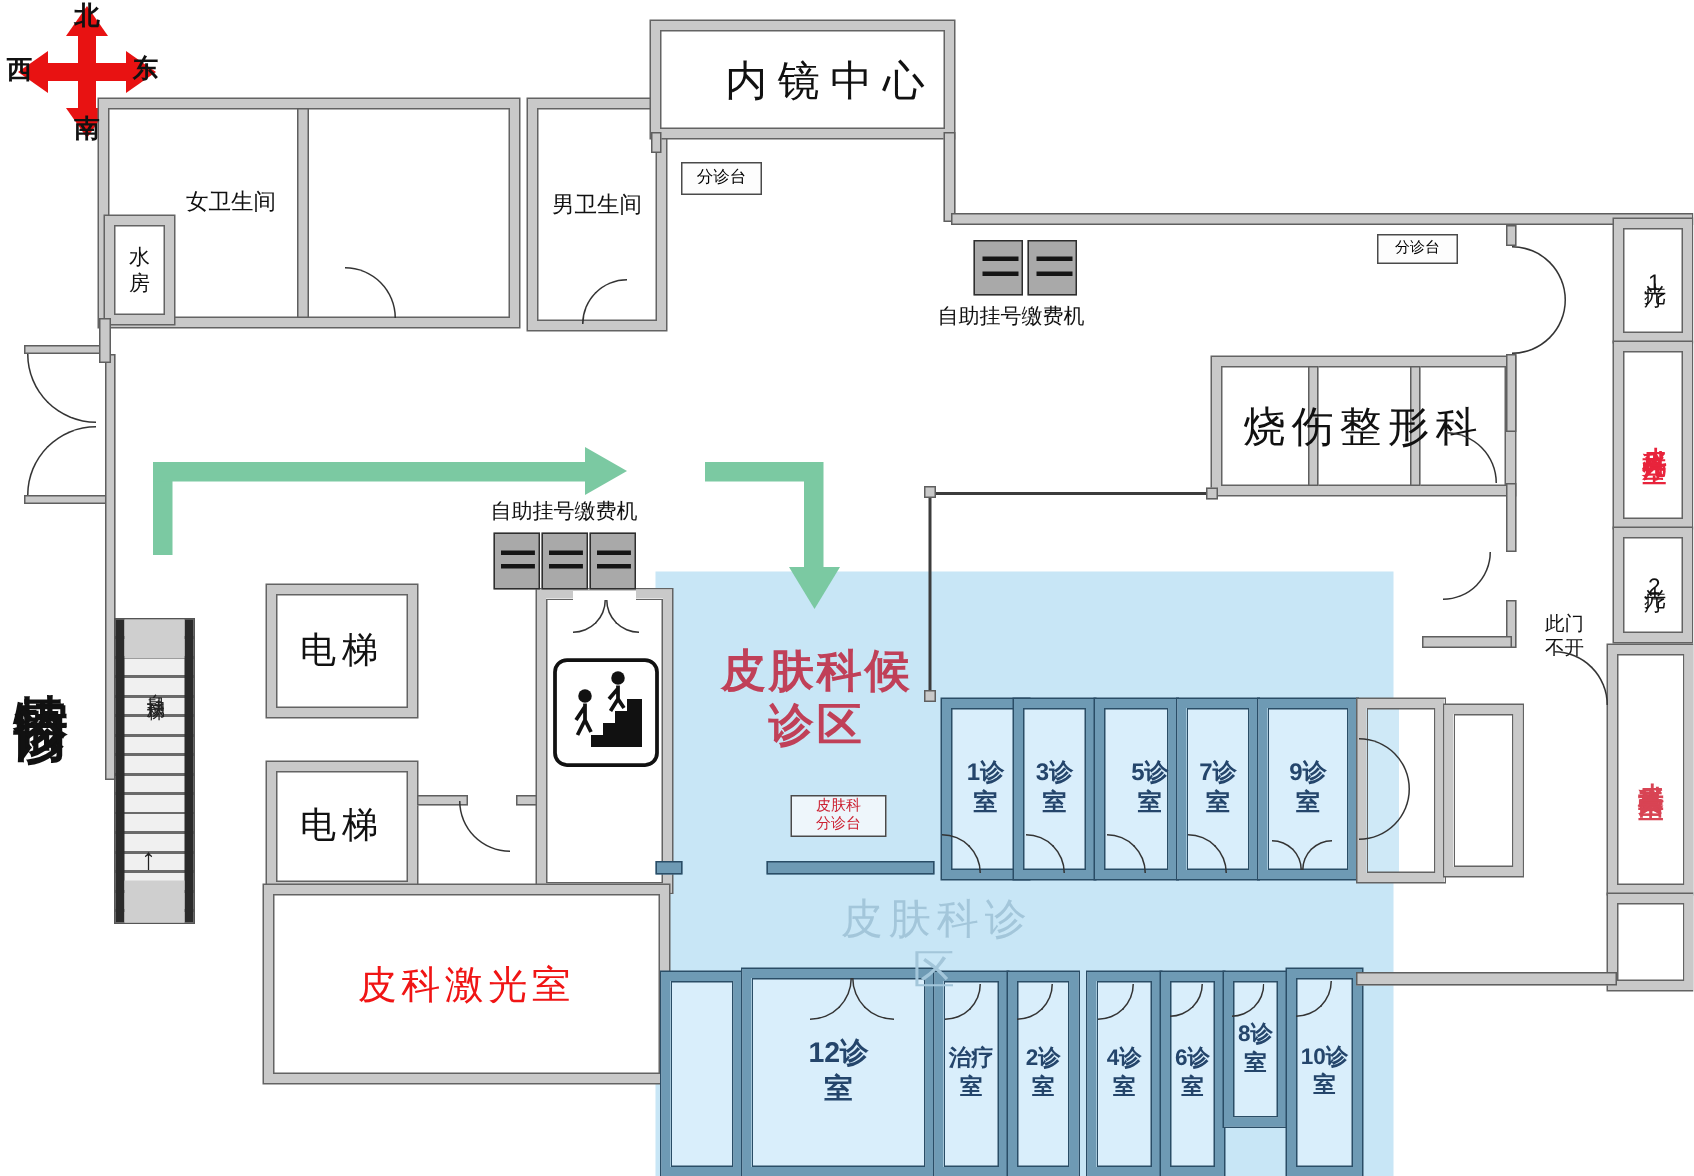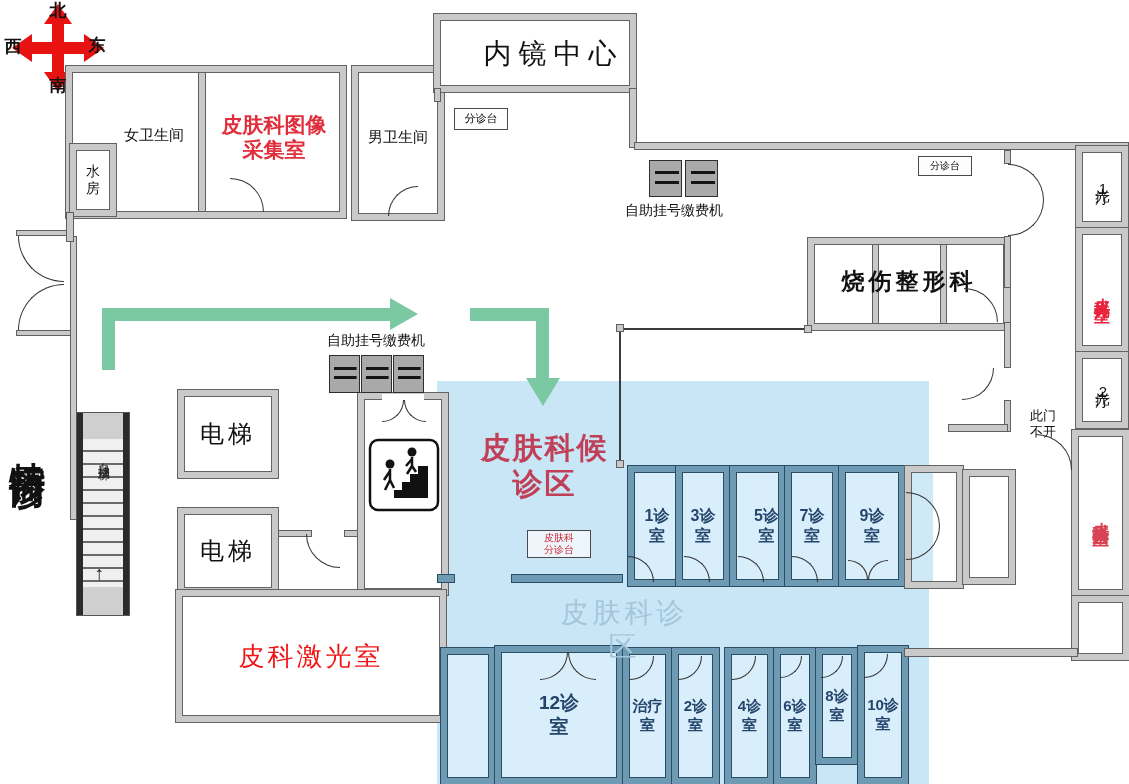--- a/index.html
+++ b/index.html
@@ -51,22 +51,20 @@
   <div class="lbl" style="left:2px;top:37px;width:22px;font-size:17px;font-weight:bold;">西</div>
   <div class="lbl" style="left:86px;top:36px;width:22px;font-size:17px;font-weight:bold;">东</div>
 
   <div class="room" style="left:66px;top:66px;width:280px;height:152px;"></div>
   <div class="w" style="left:198px;top:72px;width:8px;height:140px;"></div>
   <div class="room" style="left:70px;top:144px;width:46px;height:72px;">
     <span class="rlabel" style="color:#111;font-weight:normal;font-size:14px;">水
 房</span>
   </div>
   <div class="lbl" style="left:108px;top:126px;width:92px;font-size:15px;">女卫生间</div>
-  <div class="lbl" style="left:206px;top:112px;width:136px;font-size:21px;font-weight:bold;color:#e02e3c;">皮肤科图像
-采集室</div>
   <div class="arc tr" style="left:230px;top:178px;width:34px;height:34px;"></div>
 
   <div class="room" style="left:352px;top:66px;width:92px;height:154px;"></div>
   <div class="lbl" style="left:354px;top:128px;width:88px;font-size:15px;">男卫生间</div>
   <div class="arc tl" style="left:388px;top:186px;width:30px;height:30px;"></div>
 
   <div class="room" style="left:434px;top:14px;width:202px;height:78px;padding-left:37px;">
     <span class="rlabel" style="color:#111;font-weight:normal;font-size:28px;letter-spacing:7px;">内镜中心</span>
   </div>
   <div class="w" style="left:434px;top:88px;width:7px;height:14px;"></div>
@@ -77,21 +75,21 @@
   <div class="w" style="left:634px;top:142px;width:495px;height:8px;"></div>
   <div class="boxlbl" style="left:918px;top:156px;width:54px;height:20px;font-size:10px;">分诊台</div>
 
   <div class="kiosk" style="left:649px;top:160px;width:33px;height:37px;"></div>
   <div class="kiosk" style="left:685px;top:160px;width:33px;height:37px;"></div>
   <div class="lbl" style="left:612px;top:202px;width:124px;font-size:14px;">自助挂号缴费机</div>
 
   <div class="room" style="left:808px;top:238px;width:202px;height:92px;"></div>
   <div class="w" style="left:872px;top:244px;width:7px;height:80px;"></div>
   <div class="w" style="left:940px;top:244px;width:7px;height:80px;"></div>
-  <div class="lbl" style="left:812px;top:268px;width:194px;font-size:23px;letter-spacing:4px;z-index:12;font-weight:bold;">烧伤整形科</div>
+  <div class="lbl" style="left:812px;top:268px;width:194px;font-size:28px;letter-spacing:4px;z-index:12;">烧伤整形科</div>
 
   <div class="w" style="left:1004px;top:150px;width:7px;height:14px;"></div>
   <div class="w" style="left:1004px;top:236px;width:7px;height:52px;"></div>
   <div class="w" style="left:1004px;top:322px;width:7px;height:46px;"></div>
   <div class="w" style="left:1004px;top:400px;width:7px;height:32px;"></div>
   <div class="w" style="left:948px;top:424px;width:60px;height:8px;"></div>
   <div class="arc tr" style="left:1008px;top:164px;width:36px;height:36px;"></div>
   <div class="arc br" style="left:1008px;top:200px;width:36px;height:36px;"></div>
   <div class="arc tr" style="left:964px;top:288px;width:34px;height:34px;"></div>
   <div class="arc br" style="left:962px;top:368px;width:32px;height:32px;"></div>
@@ -228,21 +226,21 @@
 室</span>
     </div>
   <div class="broom" style="left:725px;top:648px;width:49px;height:136px;">
       <span class="rlabel" style="font-size:15px;">4诊
 室</span>
     </div>
   <div class="broom" style="left:774px;top:648px;width:42px;height:136px;">
       <span class="rlabel" style="font-size:15px;">6诊
 室</span>
     </div>
-  <div class="broom" style="left:816px;top:648px;width:42px;height:116px;">
+  <div class="broom" style="left:816px;top:648px;width:42px;height:103px;">
       <span class="rlabel" style="font-size:15px;">8诊
 室</span>
     </div>
   <div class="broom" style="left:858px;top:646px;width:50px;height:138px;">
       <span class="rlabel" style="font-size:15px;">10诊
 室</span>
     </div>
   <div class="arc br" style="left:540px;top:652px;width:28px;height:28px;"></div>
   <div class="arc bl" style="left:568px;top:652px;width:28px;height:28px;"></div>
   <div class="arc br" style="left:630px;top:656px;width:24px;height:24px;"></div>

